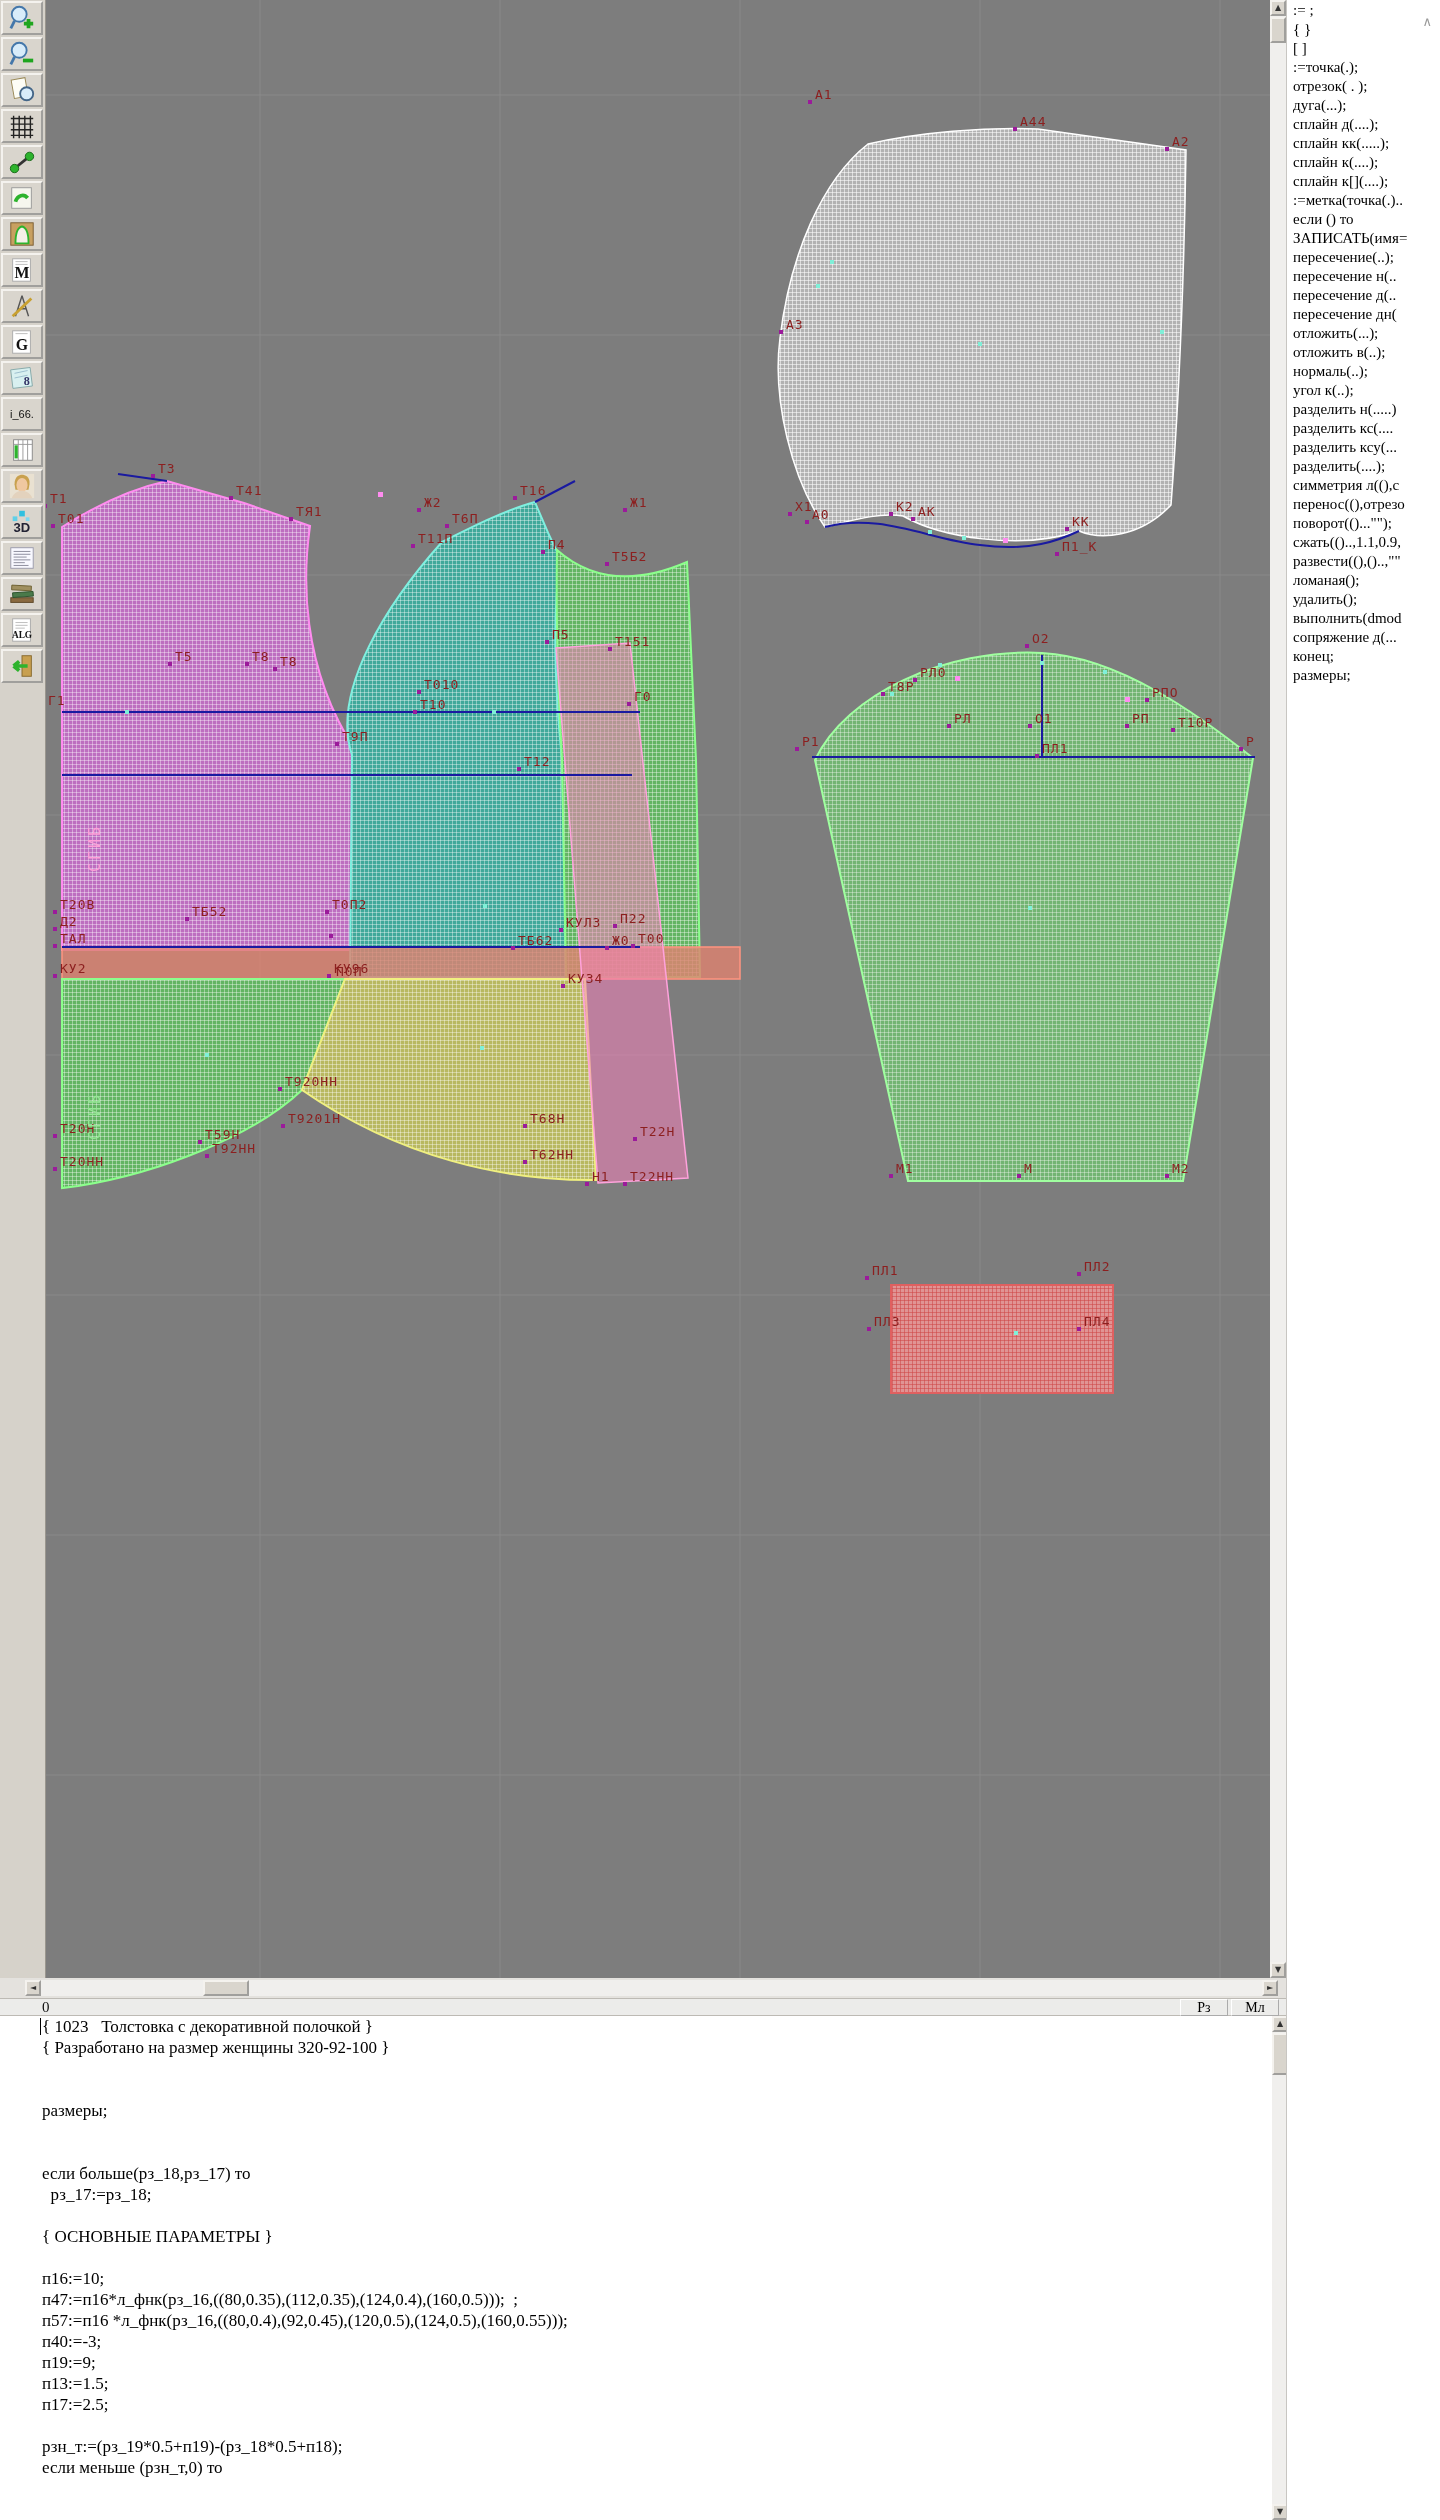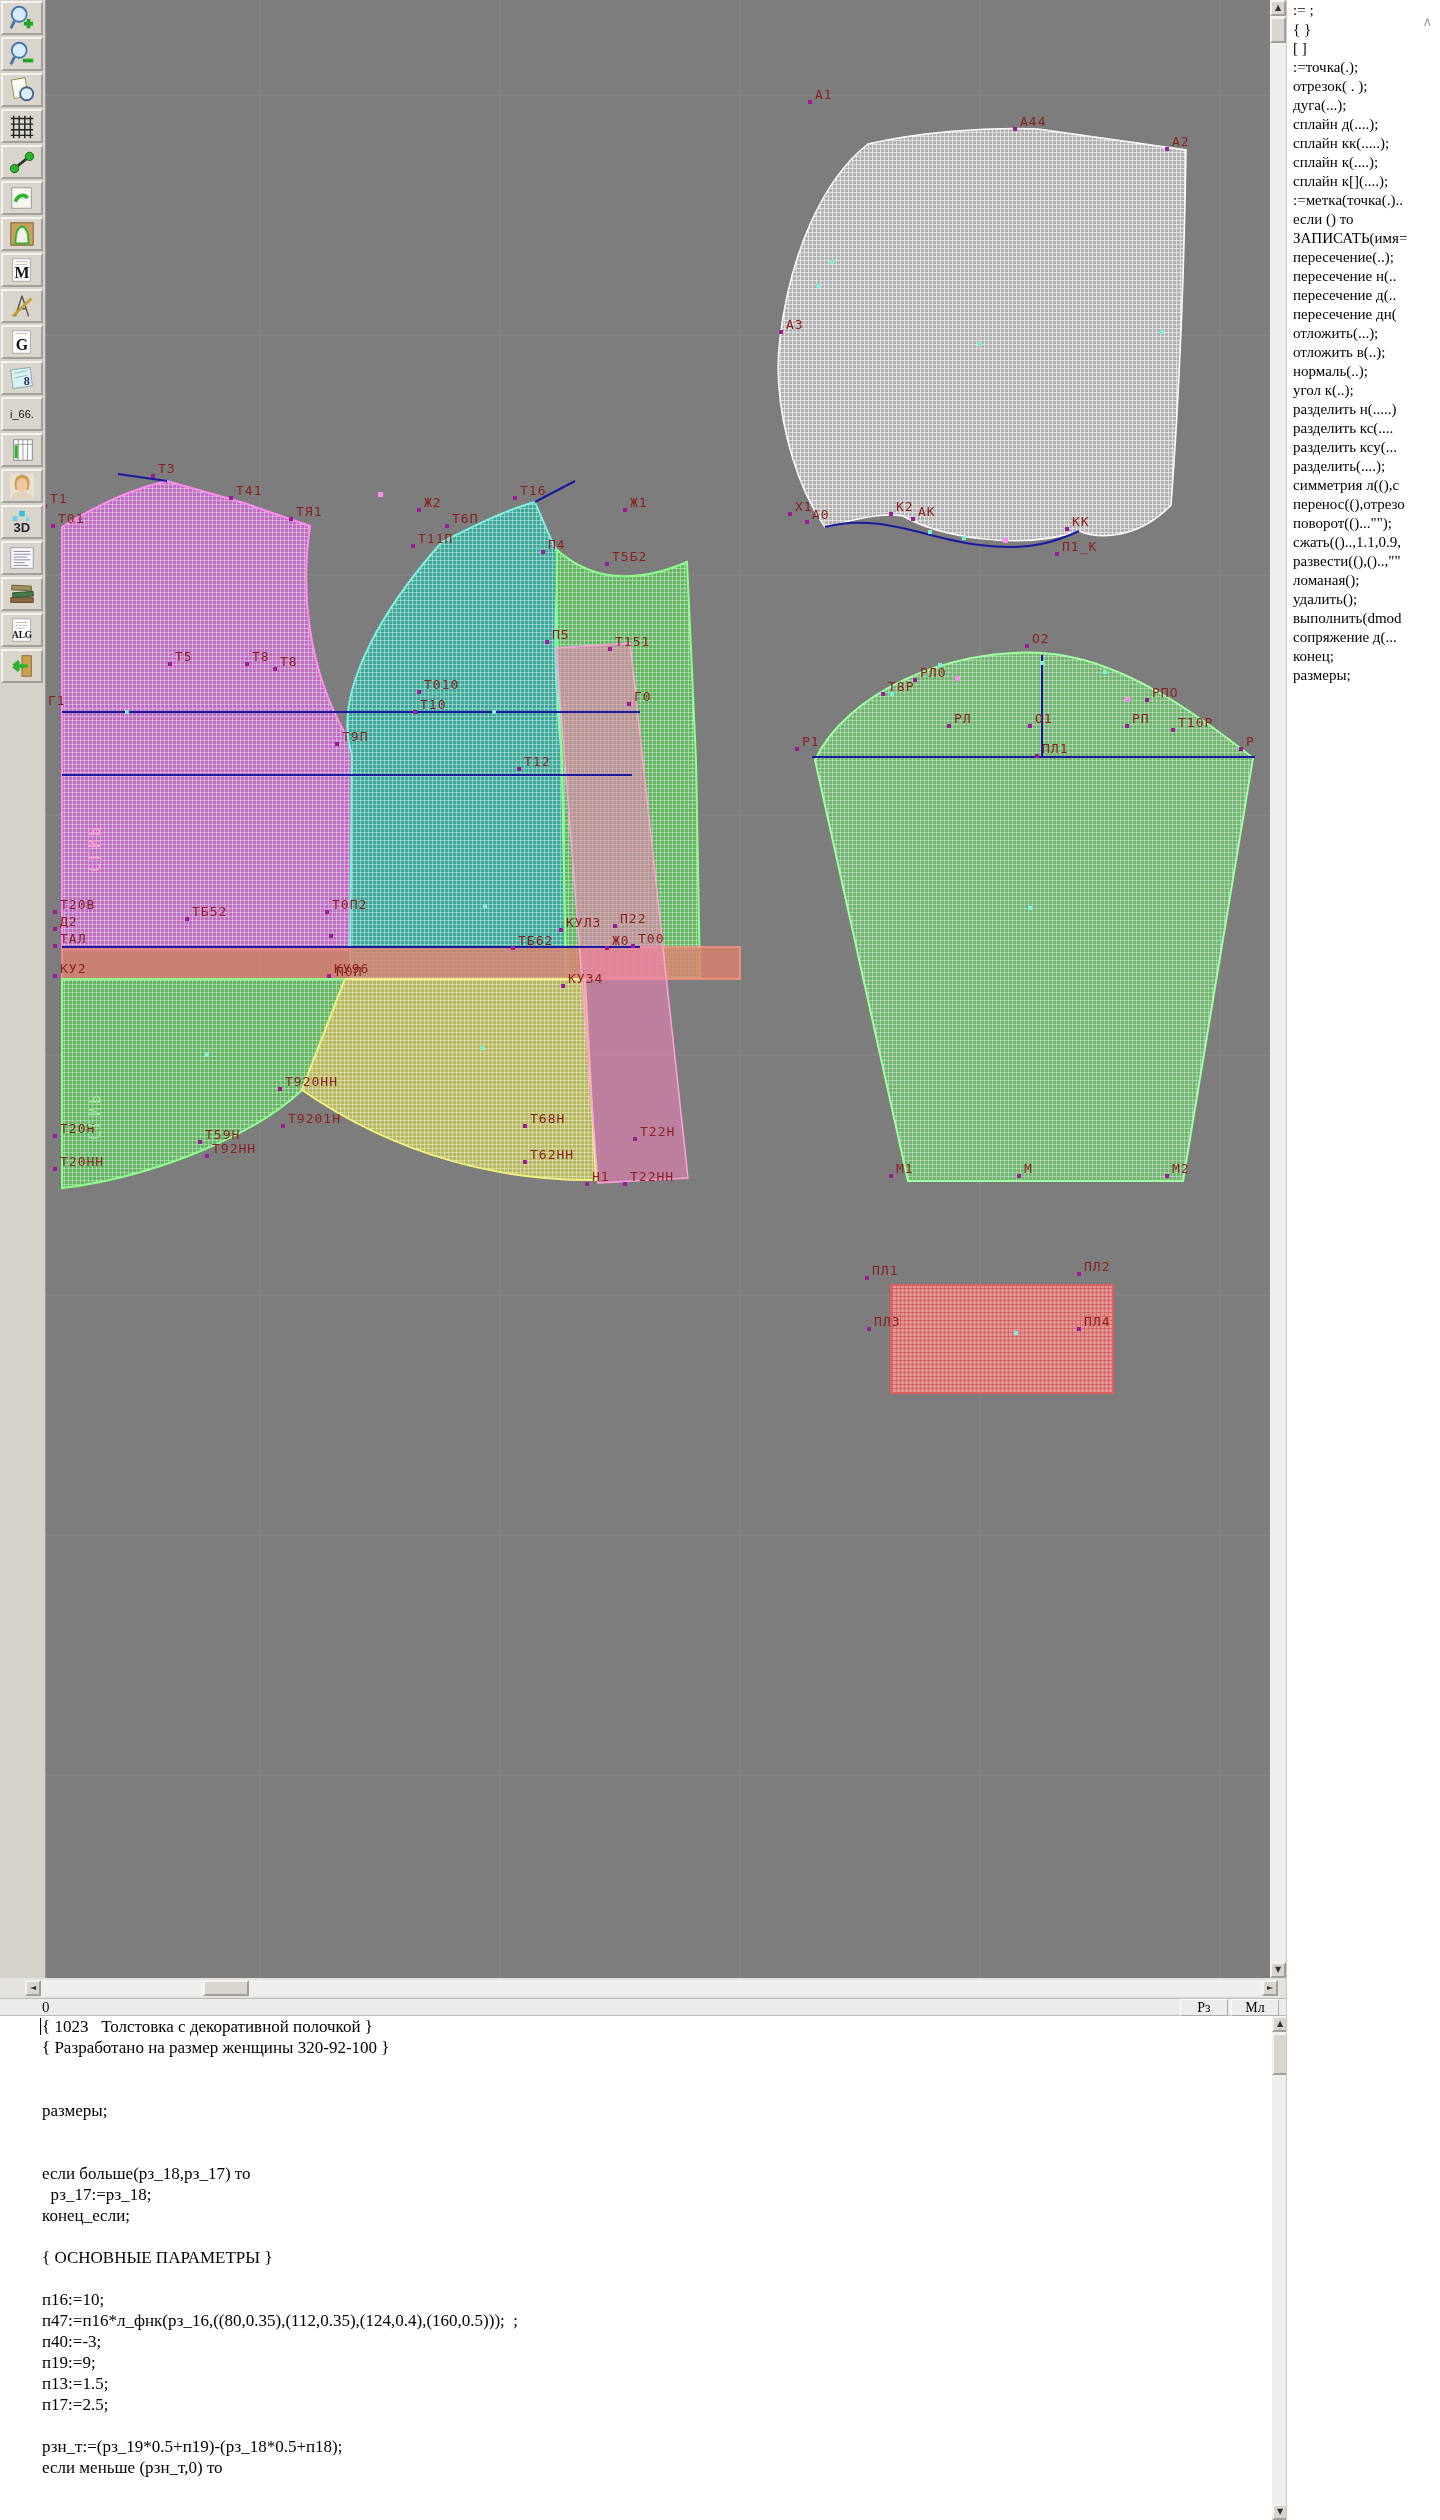--- a/index.html
+++ b/index.html
@@ -456,26 +456,26 @@
 <div id="editor">
     <div class="ed-line">{ 1023   Толстовка с декоративной полочкой }</div>
     <div class="ed-line">{ Разработано на размер женщины 320-92-100 }</div>
     <div class="ed-line"></div>
     <div class="ed-line"></div>
     <div class="ed-line">размеры;</div>
     <div class="ed-line"></div>
     <div class="ed-line"></div>
     <div class="ed-line">если больше(рз_18,рз_17) то</div>
     <div class="ed-line">  рз_17:=рз_18;</div>
-    <div class="ed-line">конец_если;</div>
     <div class="ed-line"></div>
     <div class="ed-line">{ ОСНОВНЫЕ ПАРАМЕТРЫ }</div>
     <div class="ed-line"></div>
     <div class="ed-line">п16:=10;</div>
     <div class="ed-line">п47:=п16*л_фнк(рз_16,((80,0.35),(112,0.35),(124,0.4),(160,0.5)));  ;</div>
+    <div class="ed-line">п57:=п16 *л_фнк(рз_16,((80,0.4),(92,0.45),(120,0.5),(124,0.5),(160,0.55)));</div>
     <div class="ed-line">п40:=-3;</div>
     <div class="ed-line">п19:=9;</div>
     <div class="ed-line">п13:=1.5;</div>
     <div class="ed-line">п17:=2.5;</div>
     <div class="ed-line"></div>
     <div class="ed-line">рзн_т:=(рз_19*0.5+п19)-(рз_18*0.5+п18);</div>
     <div class="ed-line">если меньше (рзн_т,0) то</div>
   </div>
 <div id="caret"></div>
 

